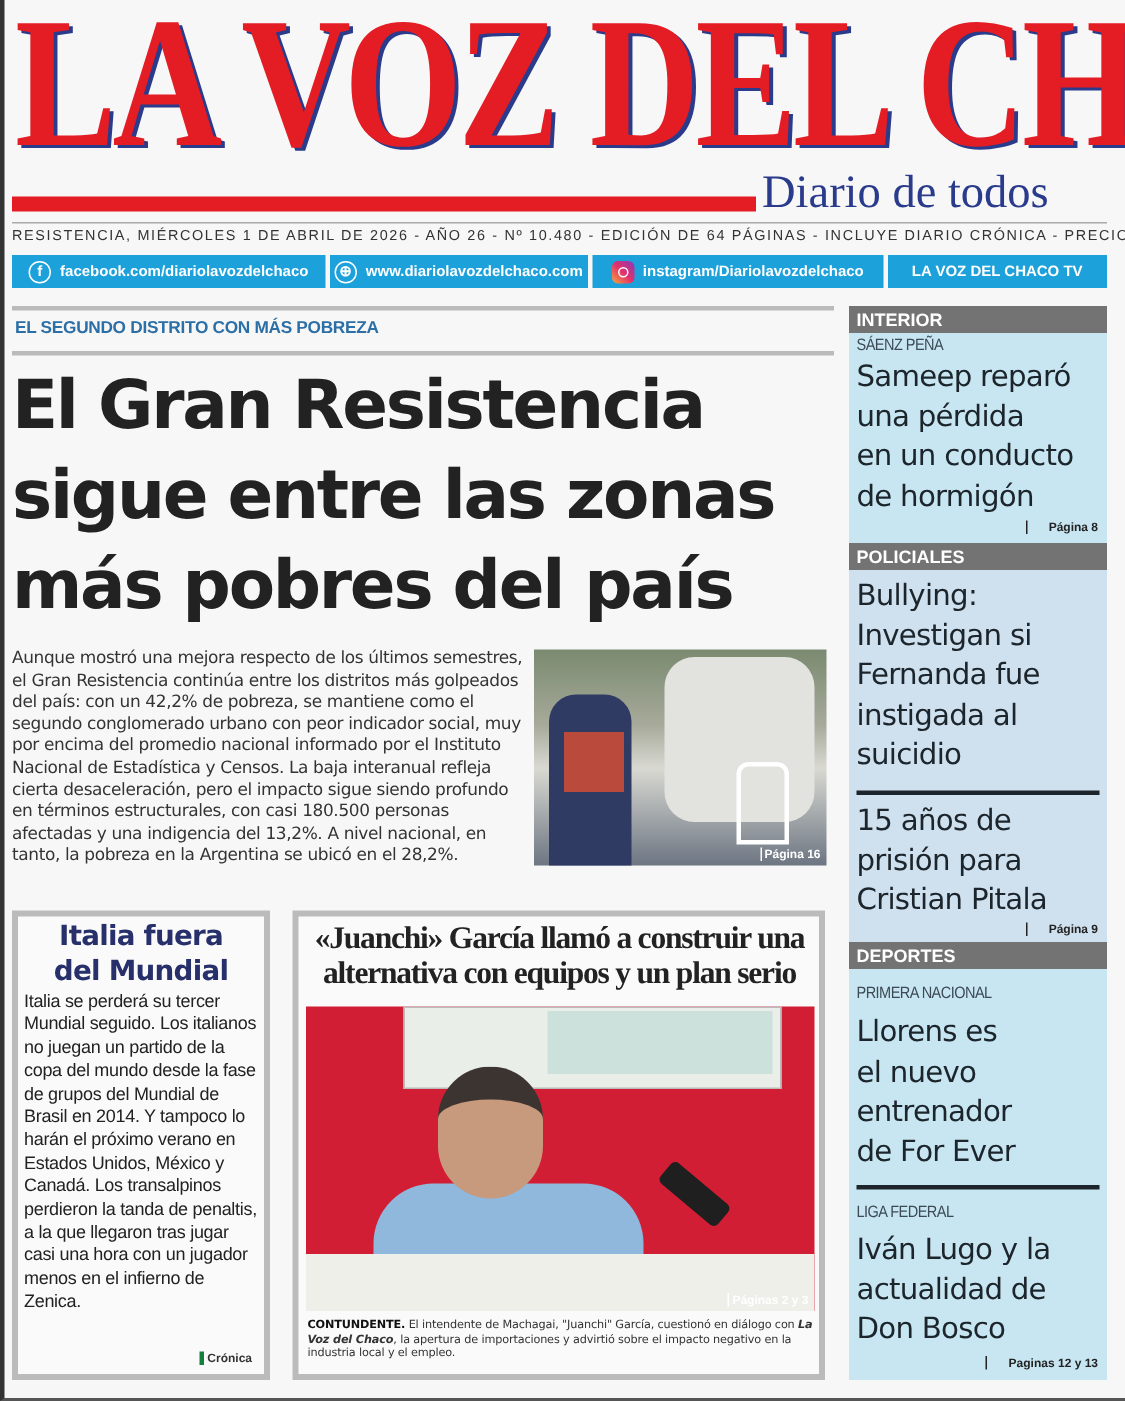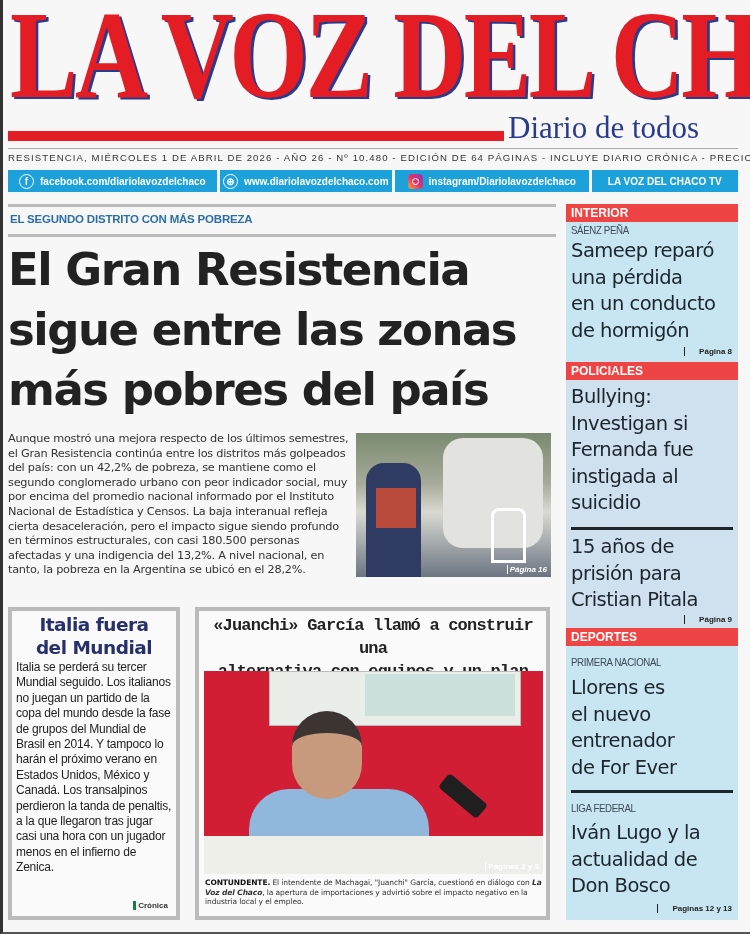--- a/index.html
+++ b/index.html
@@ -20,50 +20,50 @@
   .social-item { background: #1da1db; color: #fff; display: flex; align-items: center; justify-content: center; font-family: "Liberation Sans", sans-serif; font-size: 10px; font-weight: bold; height: 22px; gap: 6px; }
   .social-icon { width: 15px; height: 15px; border-radius: 50%; border: 1.5px solid #fff; display: flex; align-items: center; justify-content: center; font-size: 10px; font-weight: bold; color: #fff; }
   .ig-icon { border-radius: 4px; background: linear-gradient(45deg, #f9a43a, #e1306c, #8a3ab9); border: none; width: 15px; height: 15px; }
   .ig-icon span { width: 7px; height: 7px; border: 1.5px solid #fff; border-radius: 50%; display: block; }
 
   
   .kicker-rule { position: absolute; left: 8px; height: 3px; background: #bbb; width: 548px; }
   .kicker { position: absolute; left: 10px; top: 213px; font-family: "Liberation Sans", sans-serif; font-weight: bold; font-size: 11.5px; color: #2c6fa6; letter-spacing: -0.2px; }
   .headline { position: absolute; left: 8px; top: 240px; width: 548px; font-family: "DejaVu Sans", sans-serif; font-weight: bold; font-size: 45px; line-height: 60px; color: #222; letter-spacing: -1.5px; }
   .lead { position: absolute; left: 8px; top: 432px; width: 342px; font-family: "DejaVu Sans", sans-serif; font-size: 11.3px; line-height: 14.6px; color: #333; letter-spacing: -0.25px; }
-  .lead-photo { position: absolute; left: 356px; top: 433px; width: 195px; height: 144px; background: linear-gradient(180deg, #7a8a70 0%, #a7aa9a 35%, #d9d9d2 55%, #6c7582 100%); overflow: hidden; font-style: italic; }
+  .lead-photo { position: absolute; left: 356px; top: 433px; width: 195px; height: 144px; background: linear-gradient(180deg, #7a8a70 0%, #a7aa9a 35%, #d9d9d2 55%, #6c7582 100%); overflow: hidden; }
   .lead-photo .p1 { position: absolute; left: 10px; top: 30px; width: 55px; height: 120px; background: #2f3b63; border-radius: 18px 18px 4px 4px; }
   .lead-photo .p2 { position: absolute; left: 20px; top: 55px; width: 40px; height: 40px; background: #b94a3c; }
   .lead-photo .bag { position: absolute; right: 8px; top: 5px; width: 100px; height: 110px; background: #e2e2df; border-radius: 20px; }
   .lead-photo .chair { position: absolute; right: 25px; top: 75px; width: 35px; height: 55px; border: 3px solid #fff; border-radius: 8px 8px 0 0; }
   .photo-credit { position: absolute; right: 4px; bottom: 3px; font-family: "Liberation Sans", sans-serif; font-size: 8px; font-weight: bold; color: #fff; border-left: 1px solid #fff; padding-left: 2px; }
 
   
   .italia-box { position: absolute; left: 8px; top: 607px; width: 172px; height: 313px; border: 4px solid #bbb; background: #fafafa; padding: 2px 4px; }
   .italia-title { text-align: center; font-family: "DejaVu Sans", sans-serif; font-weight: bold; font-size: 18.5px; line-height: 23px; color: #27306b; letter-spacing: -0.5px; }
   .italia-body { font-family: "Liberation Sans", sans-serif; font-size: 12px; line-height: 15.4px; color: #222; margin-top: 1px; letter-spacing: -0.2px; }
   .italia-credit { position: absolute; right: 8px; bottom: 6px; font-family: "Liberation Sans", sans-serif; font-size: 8px; font-weight: bold; color: #333; border-left: 3px solid #15803d; padding-left: 2px; }
 
   
   .juanchi-box { position: absolute; left: 195px; top: 607px; width: 355px; height: 313px; border: 4px solid #bbb; background: #fafafa; }
-  .juanchi-title { position: absolute; left: 4px; top: 3px; width: 340px; text-align: center; font-family: Liberation Mono, monospace; font-weight: bold; font-size: 17px; line-height: 23px; color: #222; letter-spacing: -0.8px; }
+  .juanchi-title { position: absolute; left: 4px; top: 3px; width: 340px; text-align: center; font-family: Liberation Serif, serif; font-weight: bold; font-size: 21px; line-height: 23px; color: #222; letter-spacing: -0.8px; }
   .juanchi-photo { position: absolute; left: 5px; top: 60px; width: 339px; height: 203px; background: #d21e34; overflow: hidden; }
   .jp-map { position: absolute; left: 65px; top: 0; width: 252px; height: 55px; background: #e9eee9; border: 1px solid #bbb; }
   .jp-map .m { position: absolute; left: 95px; top: 2px; width: 150px; height: 42px; background: #cde1dc; }
   .jp-body { position: absolute; left: 45px; top: 118px; width: 180px; height: 100px; background: #8fb8dc; border-radius: 40px 40px 0 0; }
   .jp-head { position: absolute; left: 88px; top: 40px; width: 70px; height: 88px; background: #c89a7d; border-radius: 35px; border-top: 22px solid #3b3430; }
   .jp-sofa { position: absolute; left: 0; top: 165px; width: 339px; height: 40px; background: #efefea; }
   .jp-mic { position: absolute; left: 250px; top: 100px; width: 18px; height: 50px; background: #1f1f1f; transform: rotate(-50deg); border-radius: 4px; }
   .caption { position: absolute; left: 6px; top: 267px; width: 340px; font-family: "DejaVu Sans", sans-serif; font-size: 7.5px; line-height: 9.6px; color: #333; letter-spacing: -0.1px; }
   .caption b { color: #111; }
   .caption i { font-weight: bold; }
 
   
   .sidebar { position: absolute; left: 566px; top: 204px; width: 172px; height: 716px; background: #c7e6f1; }
-  .sec-head { position: absolute; left: 0; width: 172px; height: 18px; background: #ef4444; color: #fff; font-family: "Liberation Sans", sans-serif; font-weight: bold; font-size: 12px; line-height: 18px; padding-left: 5px; }
+  .sec-head { position: absolute; left: 0; width: 172px; height: 18px; background: #737373; color: #fff; font-family: "Liberation Sans", sans-serif; font-weight: bold; font-size: 12px; line-height: 18px; padding-left: 5px; }
   .sec-kicker { position: absolute; left: 5px; font-family: "Liberation Sans", sans-serif; font-size: 11px; color: #3c4a55; letter-spacing: -0.4px; transform: scaleX(0.88); transform-origin: left; }
   .sec-title { position: absolute; left: 5px; width: 166px; font-family: "DejaVu Sans", sans-serif; font-size: 19.5px; line-height: 26.5px; color: #1d252c; letter-spacing: -0.5px; }
   .sec-page { position: absolute; right: 6px; font-family: "Liberation Sans", sans-serif; font-size: 8px; font-weight: bold; color: #222; border-left: 1px solid #222; padding-left: 14px; }
   .sec-rule { position: absolute; left: 5px; width: 162px; height: 3px; background: #1d252c; }
   .policiales-bg { position: absolute; left: 0; top: 176px; width: 172px; height: 250px; background: #cfe0ee; }
 </style>
 </head>
 <body>
 
 <div class="frame"></div>

